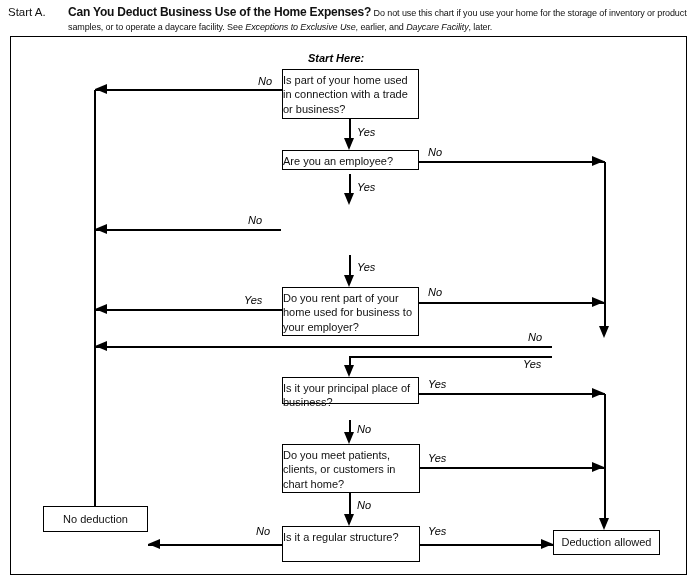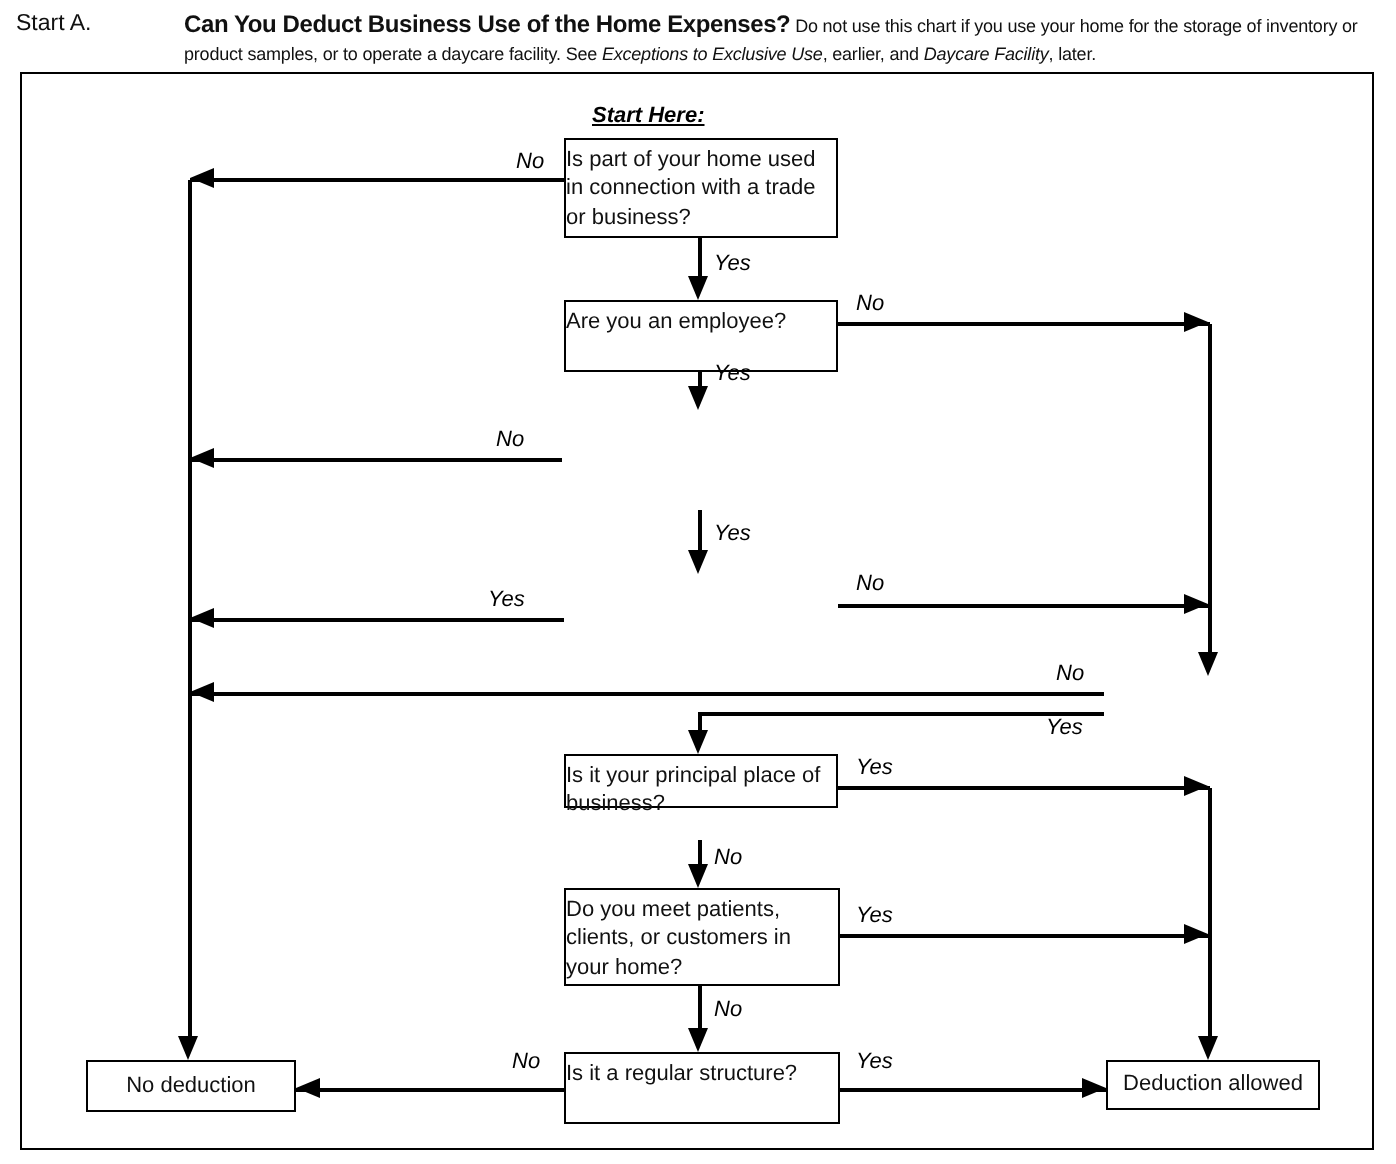--- a/index.html
+++ b/index.html
@@ -5,36 +5,36 @@
   * { margin:0; padding:0; box-sizing:border-box; }
   html,body { background:#fff; }
   #canvas {
     position:relative; width:698px; height:582px; background:#ffffff;
     font-family:"Liberation Sans","DejaVu Sans",sans-serif; color:#111;
     overflow:hidden;
   }
   
   .fig-header { position:absolute; left:8px; top:4px; width:684px; display:flex; }
   .figure-label { width:60px; flex:none; font-size:11.5px; padding-top:2px; }
-  .header-text { flex:1; font-size:9px; line-height:1.45; letter-spacing:-0.1px;margin-left:24px; }
+  .header-text { flex:1; font-size:9px; line-height:1.45; letter-spacing:-0.1px; }
   .header-title { font-weight:bold; font-size:12px; letter-spacing:-0.2px; }
   
   .frame { position:absolute; left:10px; top:36px; width:677px; height:539px; border:1.5px solid #000; background:#fff; }
   
   .node { position:absolute; border:1.4px solid #000; background:#fff; font-size:11px; line-height:1.3; padding:3px 0; }
   .node-end { display:flex; align-items:center; justify-content:center; text-align:center; padding:0; }
   #q1 { left:282px; top:69px;  width:137px; height:50px; }
-  #q2 { left:282px; top:150px; width:137px; height:36px; }
+  #q2 { left:282px; top:150px; width:137px; height:20px; }
   #q3 { left:281px; top:205px; width:138px; height:50px; }
   #q4 { left:282px; top:287px; width:137px; height:49px; }
   #q5 { left:552px; top:338px; width:106px; height:35px; }
   #q6 { left:282px; top:377px; width:137px; height:27px; }
   #q7 { left:282px; top:444px; width:138px; height:49px; }
   #q8 { left:282px; top:526px; width:138px; height:36px; }
-  #no-deduction      { left:43px;  top:530px; width:105px; height:26px; }
+  #no-deduction      { left:43px;  top:506px; width:105px; height:26px; }
   #deduction-allowed { left:553px; top:530px; width:107px; height:25px; }
   
   .hline { position:absolute; height:1.5px; background:#000; }
   .vline { position:absolute; width:1.5px;  background:#000; }
   #rail-left    { left:94px;  top:90px;  height:430px; }
   #rail-right-a { left:604px; top:162px; height:166px; }
   #rail-right-b { left:604px; top:394px; height:125px; }
   #h-q1-no  { left:95px;  top:89px;  width:187px; }
   #h-q2-no  { left:419px; top:161px; width:186px; }
   #h-q3-no  { left:95px;  top:229px; width:186px; }
@@ -70,21 +70,21 @@
   #ah-q4yes { left:95px;  top:304px; }
   #ah-q5no  { left:95px;  top:341px; }
   #ah-q8no  { left:148px; top:539px; }
   #ah-q2no  { left:592px; top:156px; }
   #ah-q4no  { left:592px; top:297px; }
   #ah-q6yes { left:592px; top:388px; }
   #ah-q7yes { left:592px; top:462px; }
   #ah-q8yes { left:541px; top:539px; }
   
   .lbl { position:absolute; font-style:italic; font-size:11px; color:#000; white-space:nowrap; }
-  #start-here { left:296px; top:52px; font-weight:bold;text-decoration:underline; }
+  #start-here { left:308px; top:52px; font-weight:bold; }
   #l-q1-no  { left:258px; top:75px; }
   #l-q1-yes { left:357px; top:126px; }
   #l-q2-no  { left:428px; top:146px; }
   #l-q2-yes { left:357px; top:181px; }
   #l-q3-no  { left:248px; top:214px; }
   #l-q3-yes { left:357px; top:261px; }
   #l-q4-yes { left:244px; top:294px; }
   #l-q4-no  { left:428px; top:286px; }
   #l-q5-no  { left:528px; top:331px; }
   #l-q5-yes { left:523px; top:358px; }
@@ -149,22 +149,23 @@
   <div class="arr-left" id="ah-q5no"></div>
   <div class="arr-left" id="ah-q8no"></div>
   <div class="arr-right" id="ah-q2no"></div>
   <div class="arr-right" id="ah-q4no"></div>
   <div class="arr-right" id="ah-q6yes"></div>
   <div class="arr-right" id="ah-q7yes"></div>
   <div class="arr-right" id="ah-q8yes"></div>
 
   <div class="node" id="q1">Is part of your home used in connection with a trade or business?</div>
   <div class="node" id="q2">Are you an employee?</div>
+  <div class="node" id="q4">Do you rent part of your home used for business to your employer?</div>
   <div class="node" id="q6">Is it your principal place of business?</div>
-  <div class="node" id="q7">Do you meet patients, clients, or customers in your home?</div>
+  <div class="node" id="q7">Do you meet patients, clients, or customers in chart home?</div>
   <div class="node" id="q8">Is it a regular structure?</div>
   <div class="node node-end" id="no-deduction">No deduction</div>
   <div class="node node-end" id="deduction-allowed">Deduction allowed</div>
 
   <div class="lbl" id="l-q1-no">No</div>
   <div class="lbl" id="l-q1-yes">Yes</div>
   <div class="lbl" id="l-q2-no">No</div>
   <div class="lbl" id="l-q2-yes">Yes</div>
   <div class="lbl" id="l-q3-no">No</div>
   <div class="lbl" id="l-q3-yes">Yes</div>

